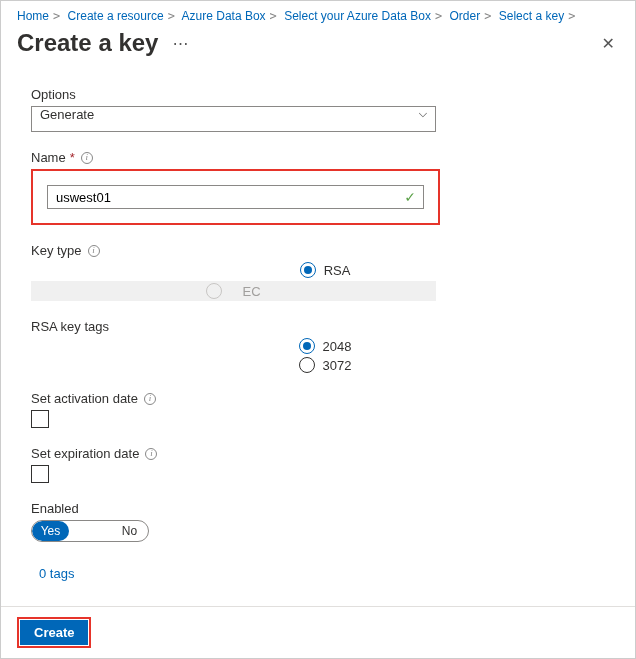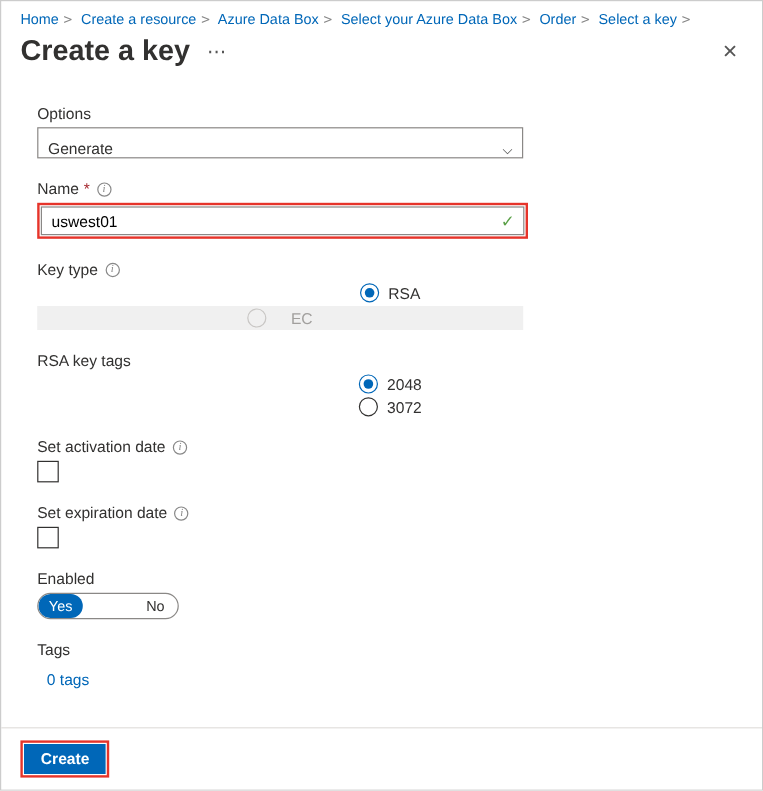--- a/index.html
+++ b/index.html
@@ -90,33 +90,33 @@
     font-style: italic;
     font-family: Georgia, serif;
     line-height: 1;
   }
   .select-box {
     width: 405px;
     height: 26px;
     border: 1px solid #8a8886;
     padding: 0 8px;
     display: flex;
-    align-items: flex-end;
+    align-items: flex-start;
     justify-content: space-between;
     cursor: pointer;
     background: #fff;
   }
   .select-box .chev {
     font-size: 11px;
     color: #555;
   }
   .name-wrap {
     border: 2px solid #e6342a;
     width: 409px;
-    padding: 1px;
+    padding: 14px;
   }
   .name-input {
     width: 100%;
     height: 24px;
     border: 1px solid #8a8886;
     padding: 0 26px 0 8px;
     font-size: 13px;
     outline: none;
     position: relative;
   }
@@ -315,21 +315,20 @@
 
     <div class="field">
       <div class="field-label">Enabled</div>
       <div class="toggle">
         <div class="toggle-half on">Yes</div>
         <div class="toggle-half off">No</div>
       </div>
     </div>
 
     <div class="field">
-      <div class="field-label">Tags</div>
       <span class="tags-link">0 tags</span>
     </div>
 
   </div>
 
   <div class="footer">
     <span class="create-wrap">
       <button class="create-btn">Create</button>
     </span>
   </div>

